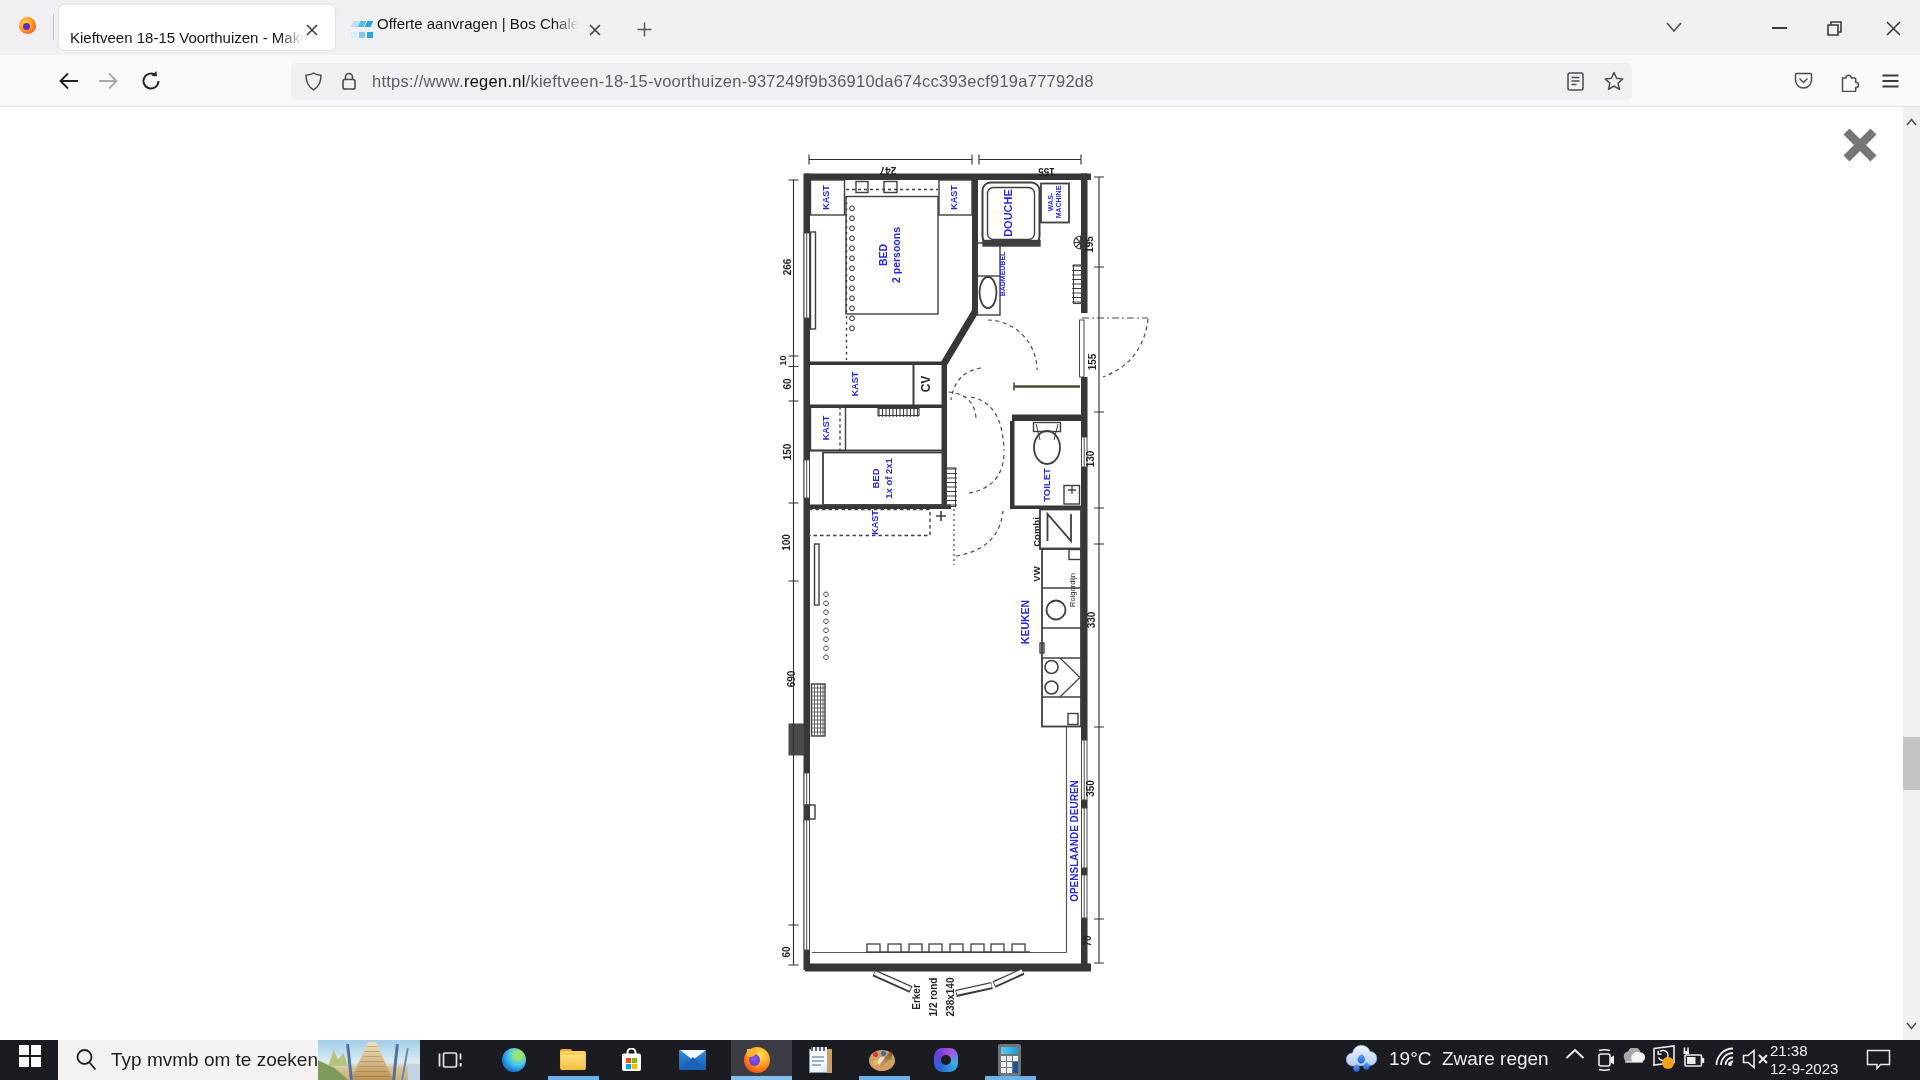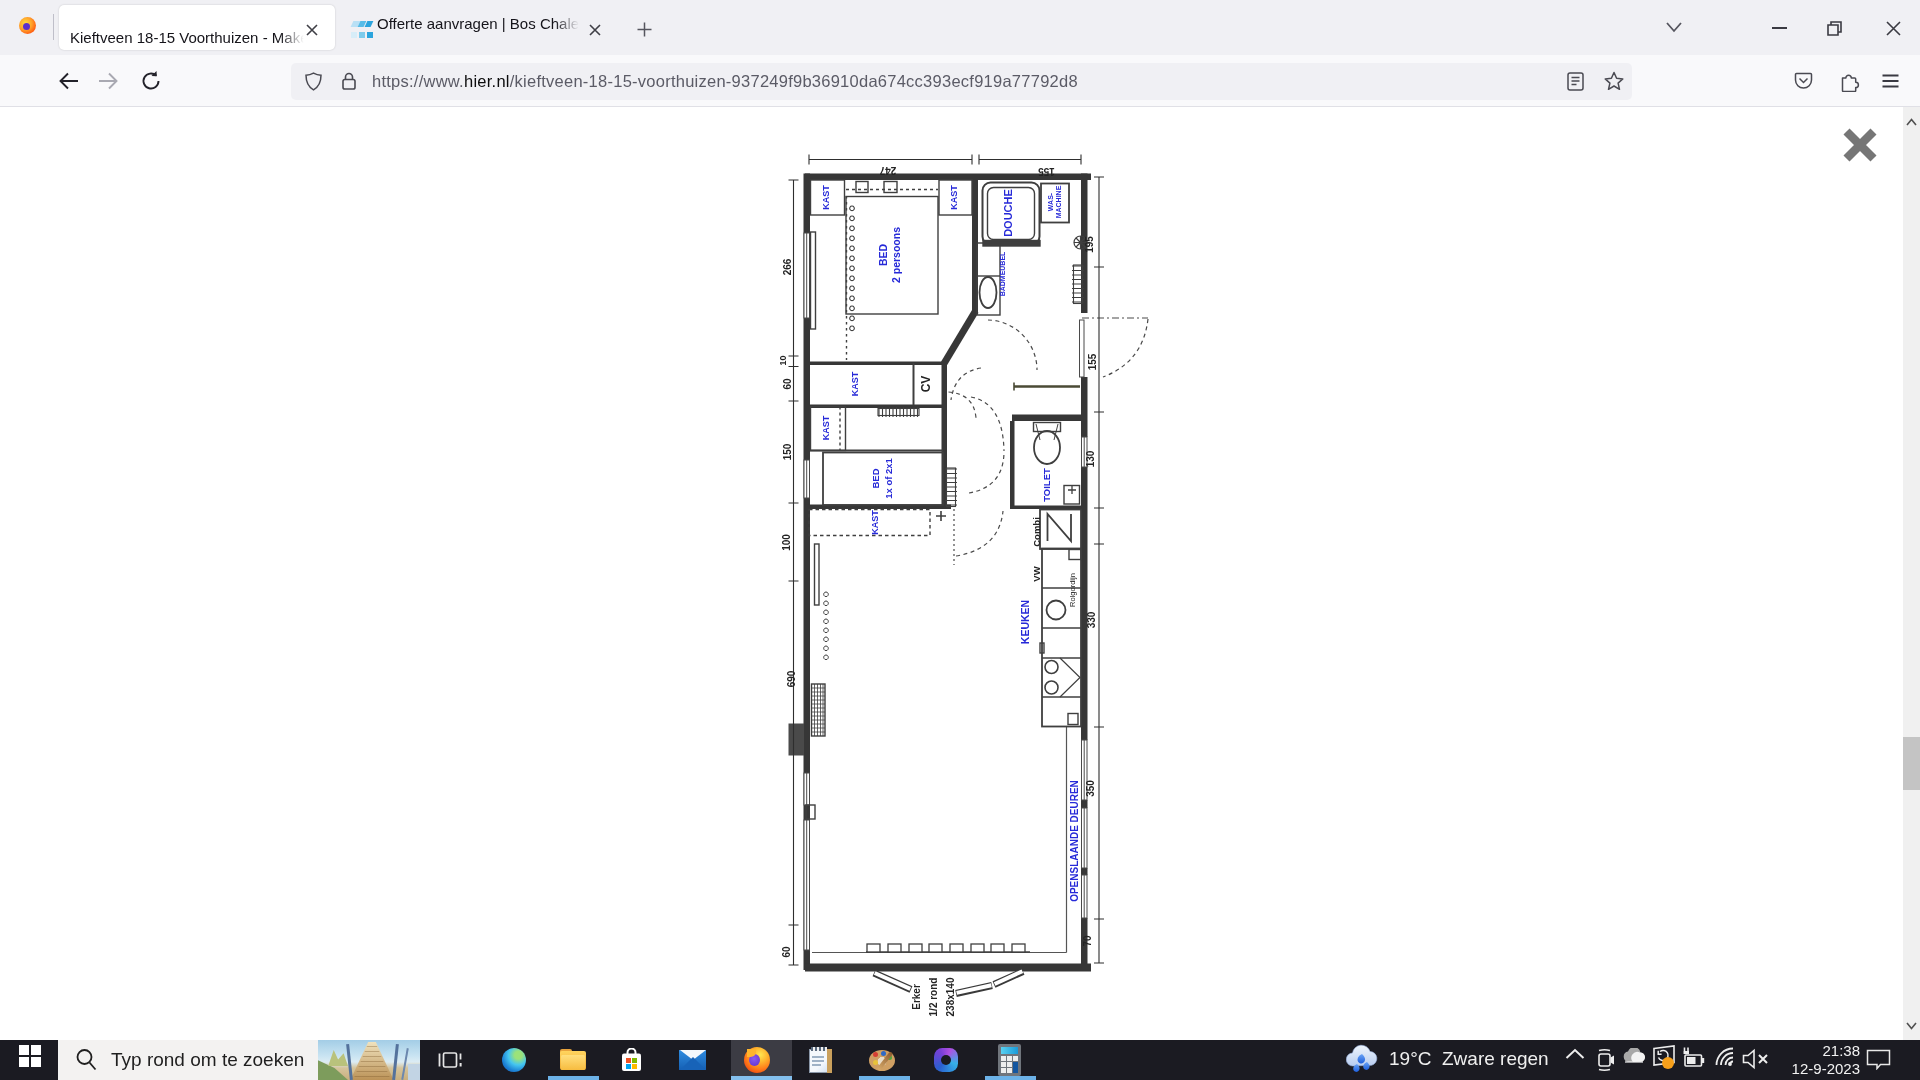--- a/index.html
+++ b/index.html
@@ -76,21 +76,21 @@
     </svg>
 
   <div class="abs" style="left:291px;top:8px;width:1341px;height:37px;background:#f0f0f4;border-radius:5px;"></div>
   <svg class="abs" style="left:304px;top:17px;" width="19" height="19" viewBox="0 0 19 19">
       <path d="M9.5 1.2 C12 2.6 14.5 3.2 17 3.2 C17 9.5 14.8 14.8 9.5 17.8 C4.2 14.8 2 9.5 2 3.2 C4.5 3.2 7 2.6 9.5 1.2 Z" stroke="#4a4a52" stroke-width="1.5" fill="none"></path>
     </svg>
   <svg class="abs" style="left:340px;top:16px;" width="18" height="20" viewBox="0 0 18 20">
       <rect x="3" y="8.5" width="12" height="9.5" rx="1.8" stroke="#4a4a52" stroke-width="1.6" fill="none"></rect>
       <path d="M5.5 8.5 V6 a3.5 3.5 0 0 1 7 0 V8.5" stroke="#4a4a52" stroke-width="1.6" fill="none"></path>
     </svg>
-  <div class="abs" style="left:372px;top:17px;font-size:16.5px;letter-spacing:0.25px;color:#5b5b66;white-space:nowrap;">https://www.<span style="color:#0c0c0d;">hier.nl</span>/kieftveen-18-15-voorthuizen-937249f9b36910da674cc393ecf919a77792d8</div>
+  <div class="abs" style="left:372px;top:17px;font-size:16.5px;letter-spacing:0.25px;color:#5b5b66;white-space:nowrap;">https://www.<span style="color:#0c0c0d;">regen.nl</span>/kieftveen-18-15-voorthuizen-937249f9b36910da674cc393ecf919a77792d8</div>
 
   <svg class="abs" style="left:1567px;top:17px;" width="17" height="19" viewBox="0 0 17 19">
       <rect x="1" y="1" width="15" height="17" rx="2" stroke="#4a4a52" stroke-width="1.5" fill="none"></rect>
       <path d="M4.5 5.5 h8 M4.5 9 h8 M4.5 12.5 h5" stroke="#4a4a52" stroke-width="1.5"></path>
     </svg>
   <svg class="abs" style="left:1604px;top:16px;" width="20" height="20" viewBox="0 0 20 20">
       <path d="M10 1.5 L12.6 7.3 L18.8 7.9 L14.1 12.1 L15.5 18.3 L10 15 L4.5 18.3 L5.9 12.1 L1.2 7.9 L7.4 7.3 Z" stroke="#4a4a52" stroke-width="1.5" fill="none" stroke-linejoin="round"></path>
     </svg>
 
   <svg class="abs" style="left:1794px;top:17px;" width="19" height="19" viewBox="0 0 19 19">
@@ -353,21 +353,21 @@
   <div class="abs" style="left:19px;top:5px;width:10px;height:10px;background:#fff;"></div>
   <div class="abs" style="left:31px;top:5px;width:10px;height:10px;background:#fff;"></div>
   <div class="abs" style="left:19px;top:17px;width:10px;height:10px;background:#fff;"></div>
   <div class="abs" style="left:31px;top:17px;width:10px;height:10px;background:#fff;"></div>
 
   <div class="abs" style="left:58px;top:0px;width:362px;height:40px;background:#f3f2f1;overflow:hidden;">
     <svg class="abs" style="left:17px;top:8px;" width="22" height="23" viewBox="0 0 22 23">
         <circle cx="9.5" cy="9" r="7" stroke="#1f1f1f" stroke-width="1.8" fill="none"></circle>
         <path d="M14.5 14.5 L20.5 21.5" stroke="#1f1f1f" stroke-width="1.8"></path>
       </svg>
-    <div class="abs" style="left:53px;top:9px;font-size:19px;color:#1f1f1f;">Typ rond om te zoeken</div>
+    <div class="abs" style="left:53px;top:9px;font-size:19px;color:#1f1f1f;">Typ mvmb om te zoeken</div>
 
     <div class="abs" style="left:260px;top:0;width:102px;height:40px;background:linear-gradient(180deg,#a3cde6 0%,#c9e4f2 40%,#dcecf4 55%,#d5c49c 70%,#c9af7e 100%);">
       <div class="abs" style="left:30px;top:2px;width:48px;height:38px;background:linear-gradient(180deg,#f0e2bd,#bb9257);clip-path:polygon(42% 0,58% 0,95% 100%,5% 100%);"></div>
       <div class="abs" style="left:33px;top:2px;width:42px;height:38px;background:repeating-linear-gradient(180deg,rgba(120,85,40,0) 0 4px,rgba(120,85,40,.35) 4px 5px);clip-path:polygon(42% 0,58% 0,95% 100%,5% 100%);"></div>
       <div class="abs" style="left:0;top:18px;width:30px;height:22px;background:#7d9c5c;clip-path:polygon(0 10%,55% 45%,100% 100%,0 100%);"></div>
       <div class="abs" style="left:8px;top:10px;width:22px;height:16px;background:#b9c27c;clip-path:polygon(10% 100%,35% 0,55% 60%,80% 20%,100% 100%);"></div>
       <div class="abs" style="left:76px;top:4px;width:2.5px;height:36px;background:#54729c;transform:rotate(6deg);"></div>
       <div class="abs" style="left:86px;top:8px;width:2px;height:32px;background:#6c88ae;transform:rotate(10deg);"></div>
       <div class="abs" style="left:30px;top:4px;width:2.5px;height:36px;background:#54729c;transform:rotate(-6deg);"></div>
       <div class="abs" style="left:90px;top:24px;width:12px;height:16px;background:#c2d4e4;"></div>
@@ -500,18 +500,18 @@
         <path d="M13.5 21 A 7.5 7.5 0 0 1 21 13.5" stroke-width="1.8"></path>
         <path d="M17.5 21 A 3.5 3.5 0 0 1 21 17.5" stroke-width="1.8"></path>
       </g>
       <circle cx="18" cy="20" r="1.9" fill="#ededed"></circle>
     </svg>
   <svg class="abs" style="left:1742px;top:8px;" width="28" height="22" viewBox="0 0 28 22">
       <path d="M1.5 7.5 h4.5 L12 2.5 v17 L6 14.5 H1.5 Z" stroke="#ededed" stroke-width="1.6" fill="none"></path>
       <path d="M17 7 l8 8 M25 7 l-8 8" stroke="#ededed" stroke-width="2"></path>
     </svg>
 
-  <div class="abs" style="left:1770px;top:2px;width:90px;height:36px;color:#f2f2f2;font-size:15px;text-align:right;line-height:18px;">21:38<br>12-9-2023</div>
+  <div class="abs" style="left:1770px;top:2px;width:90px;height:36px;color:#f2f2f2;font-size:15px;text-align:left;line-height:18px;">21:38<br>12-9-2023</div>
 
   <svg class="abs" style="left:1866px;top:9px;" width="25" height="21" viewBox="0 0 25 21">
       <path d="M1.5 1.5 h22 v14 h-9 l-3.5 4 v-4 h-9.5 Z" stroke="#e8e8e8" stroke-width="1.5" fill="none" stroke-linejoin="miter"></path>
     </svg>
 </div>
 
 </body></html>

